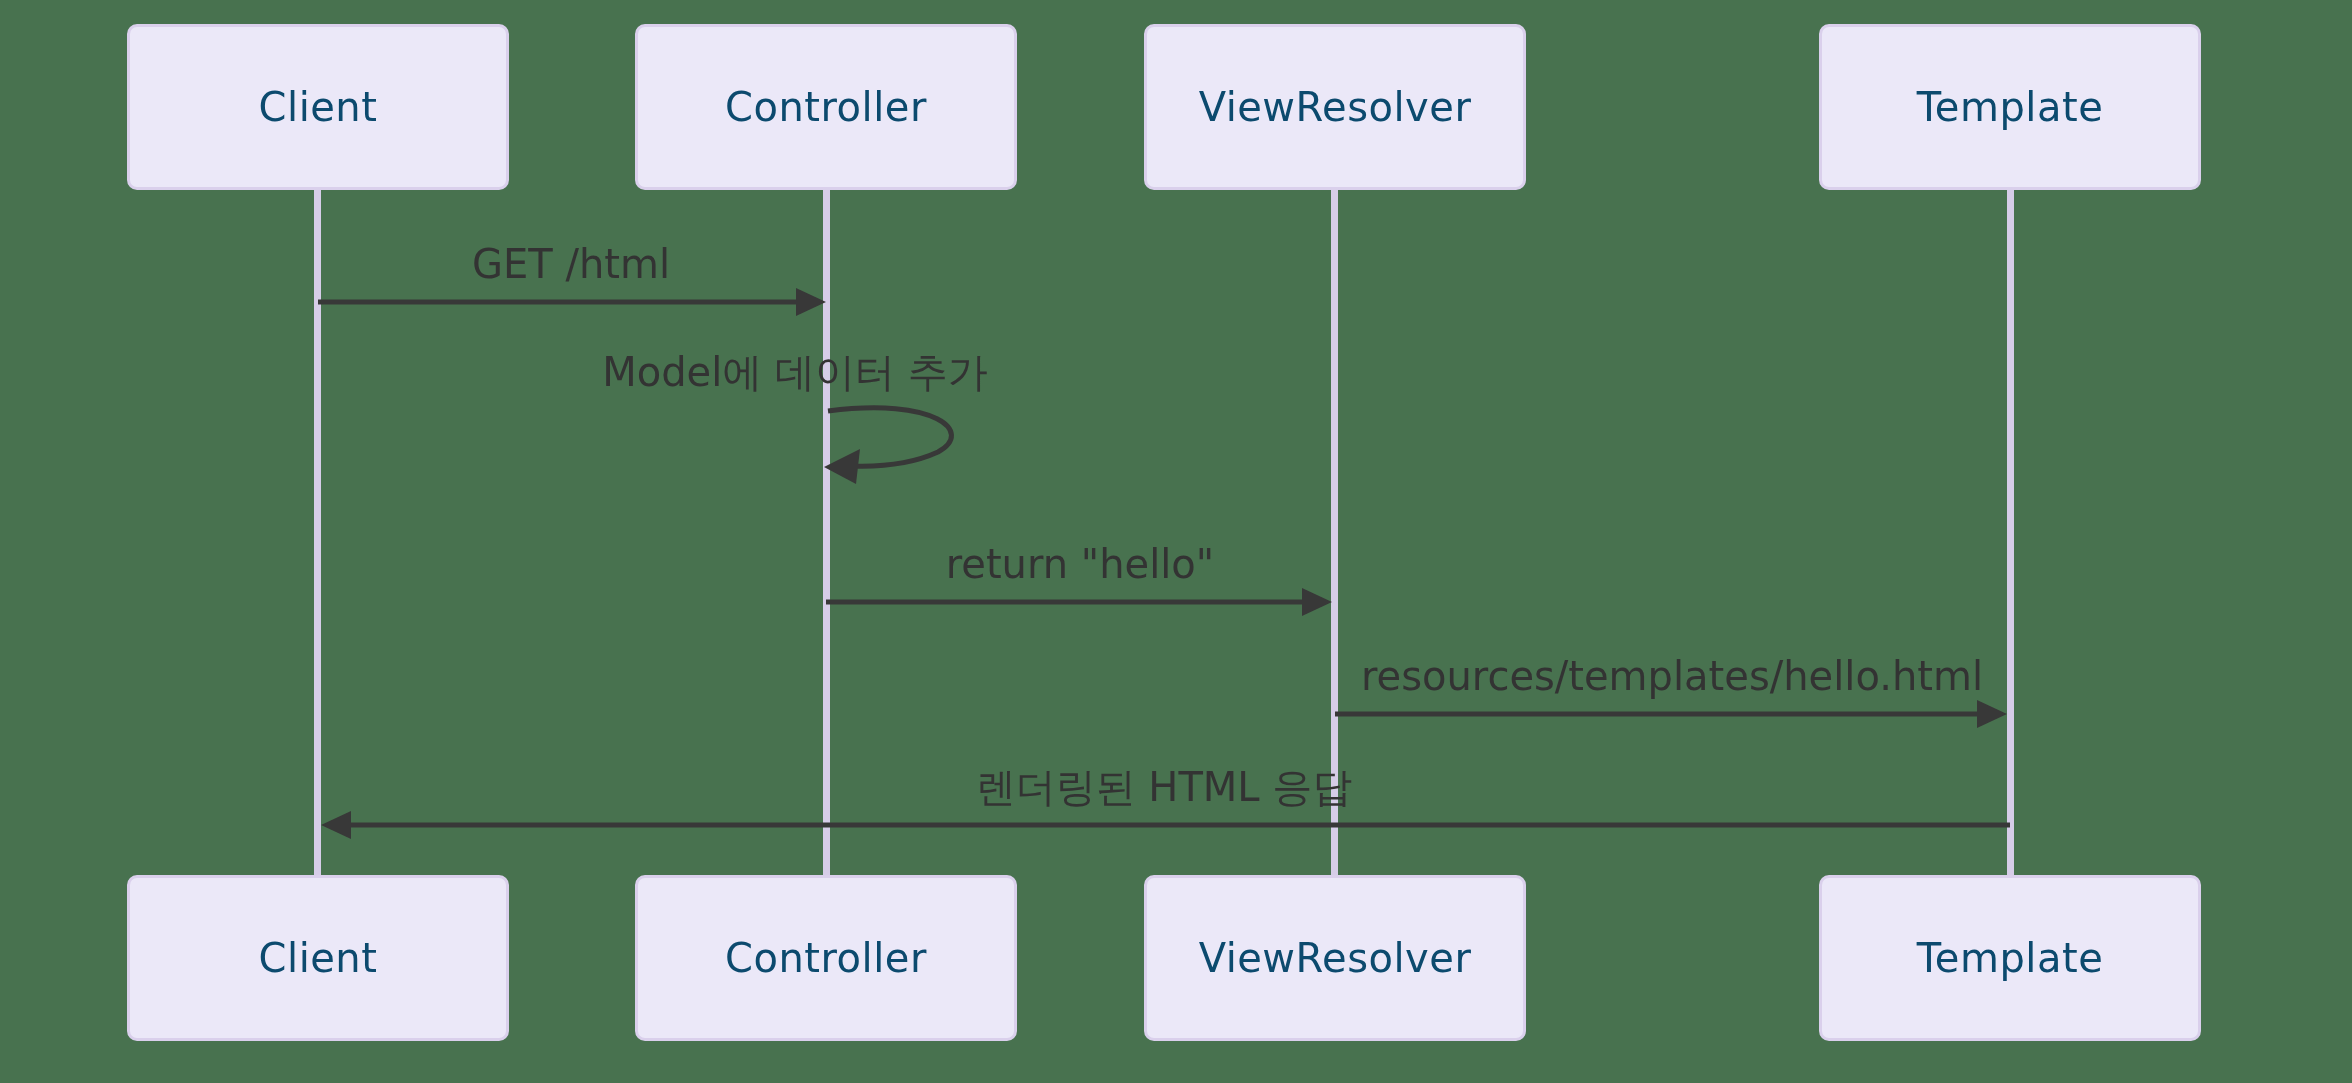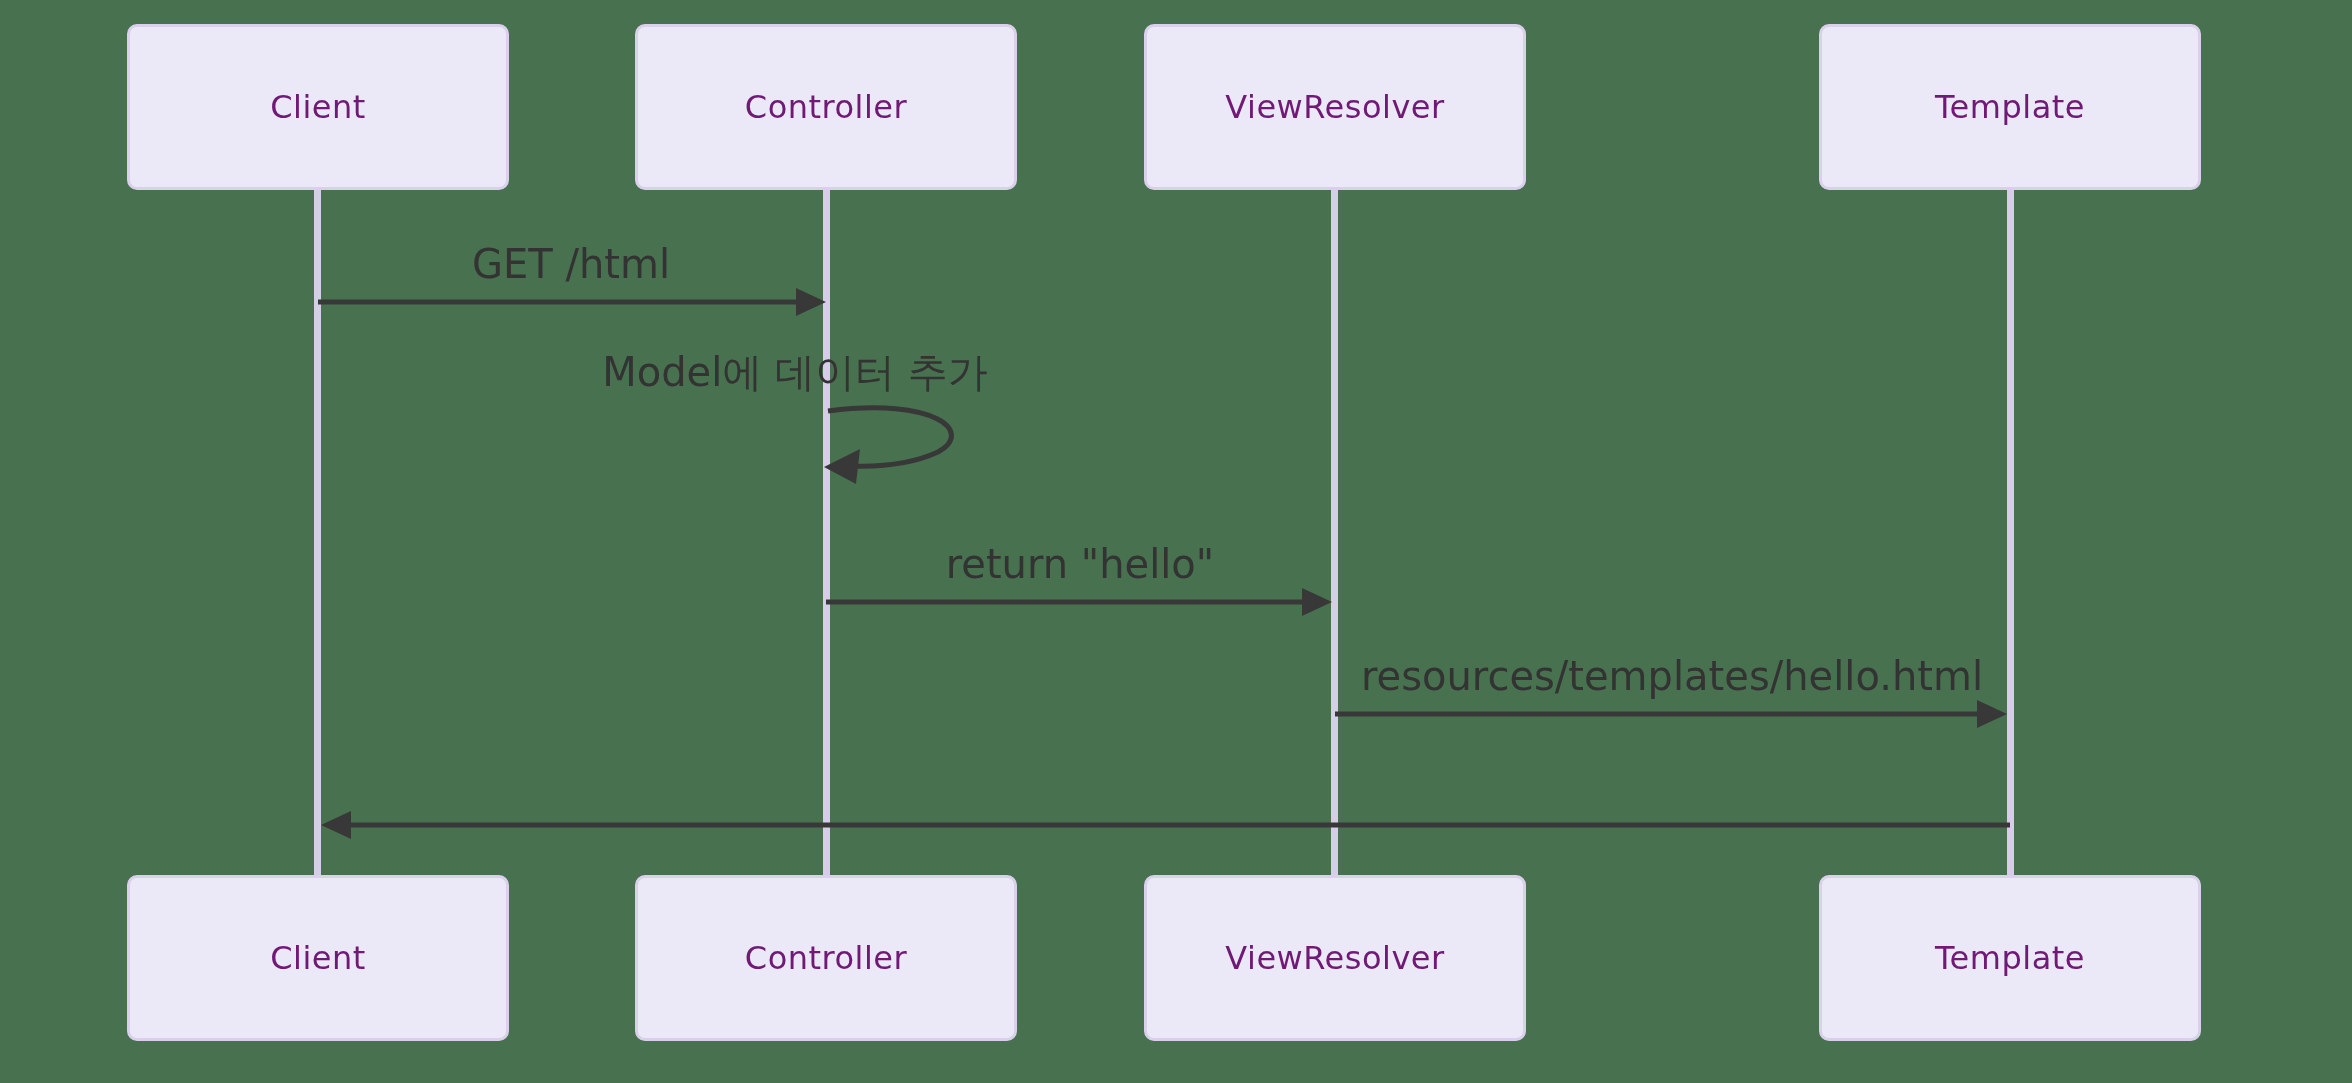--- a/index.html
+++ b/index.html
@@ -35,22 +35,22 @@
     height: 166px;
     background: #EBE8F8;
     border: 3px solid #DAD0EC;
     border-radius: 10px;
     box-sizing: border-box;
     display: flex;
     align-items: center;
     justify-content: center;
   }
   .actor-label {
-    font-size: 32px;
-    color: #701a75;
+    font-size: 40px;
+    color: #0c4a6e;
     letter-spacing: 0.5px;
     text-align: right;
   }
   .msg-label {
     position: absolute;
     transform: translate(-50%, -50%);
     white-space: nowrap;
     font-size: 40px;
     font-weight: 500;
     color: #333333;
@@ -117,14 +117,15 @@
     <span class="actor-label">ViewResolver</span>
   </div>
   <div class="actor-box" style="left:1819px; top:875px">
     <span class="actor-label">Template</span>
   </div>
 
   <div class="msg-label" style="left:571px;  top:264px">GET /html</div>
   <div class="msg-label" style="left:795px;  top:372px">Model에 데이터 추가</div>
   <div class="msg-label" style="left:1080px; top:564px">return "hello"</div>
   <div class="msg-label" style="left:1672px; top:676px">resources/templates/hello.html</div>
+  <div class="msg-label" style="left:1164px; top:787px">렌더링된 HTML 응답</div>
 
 </div>
 
 </body></html>

